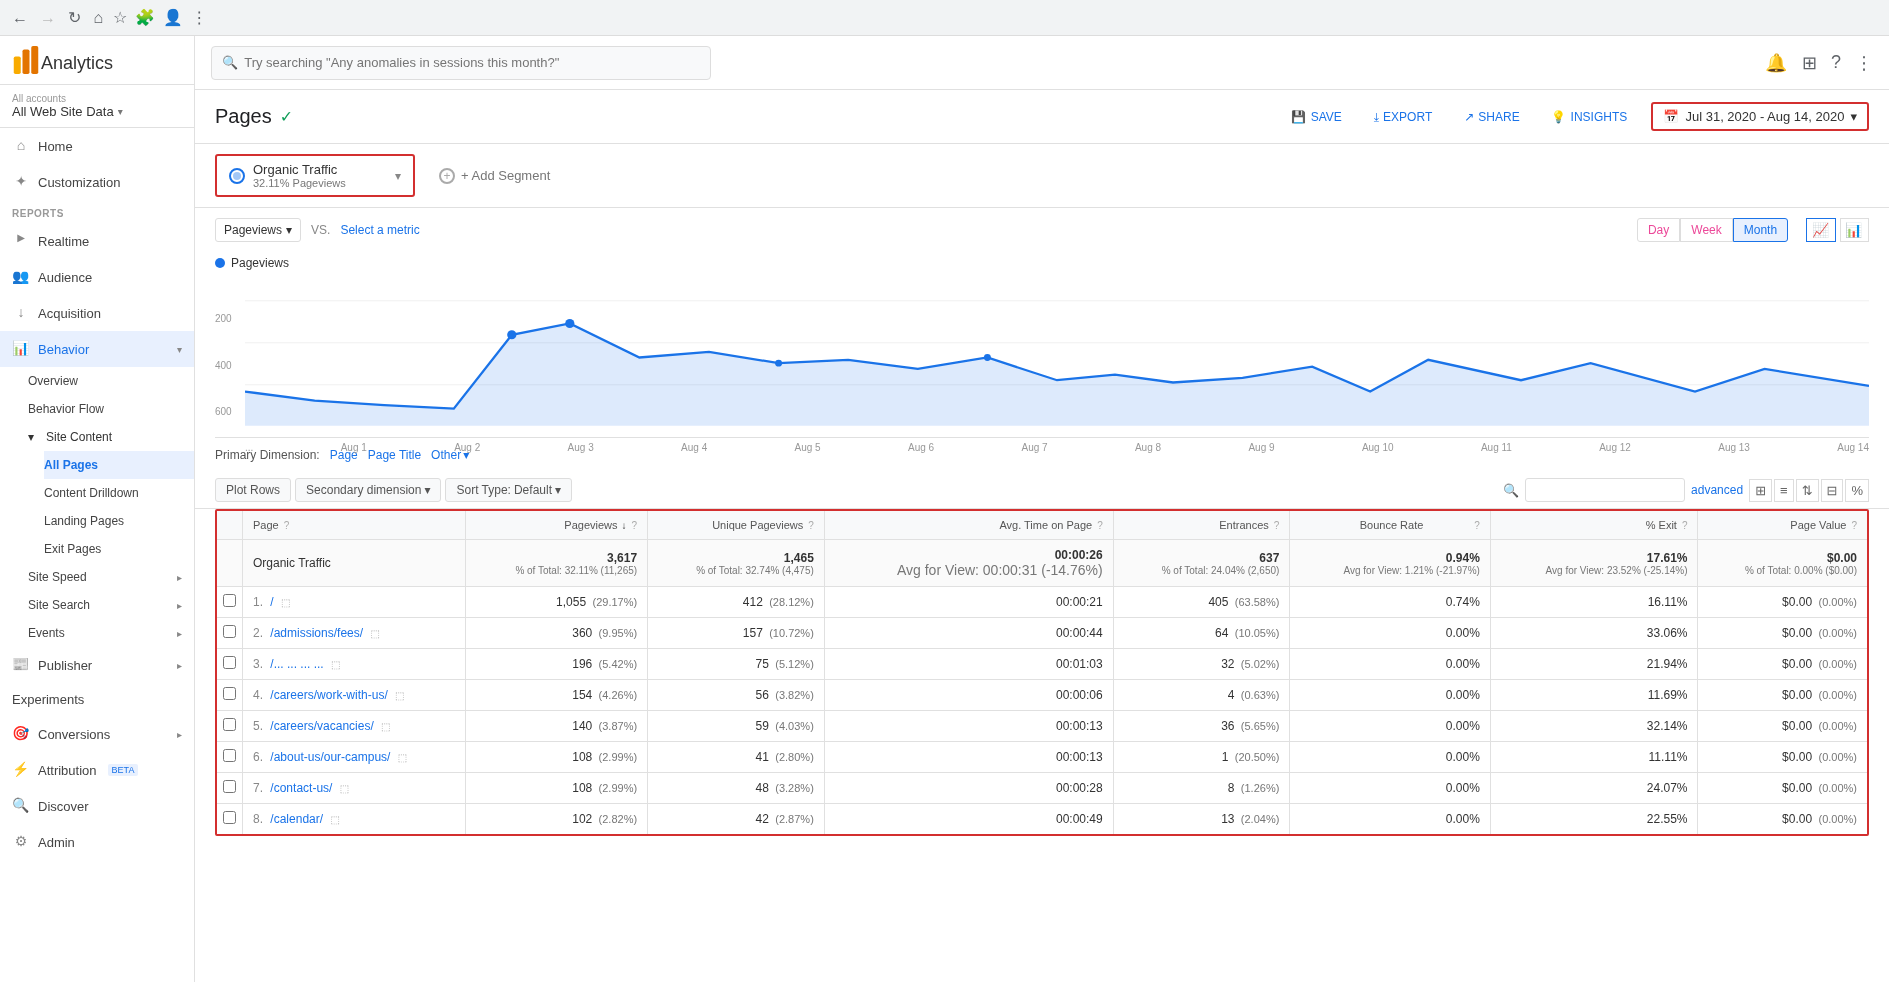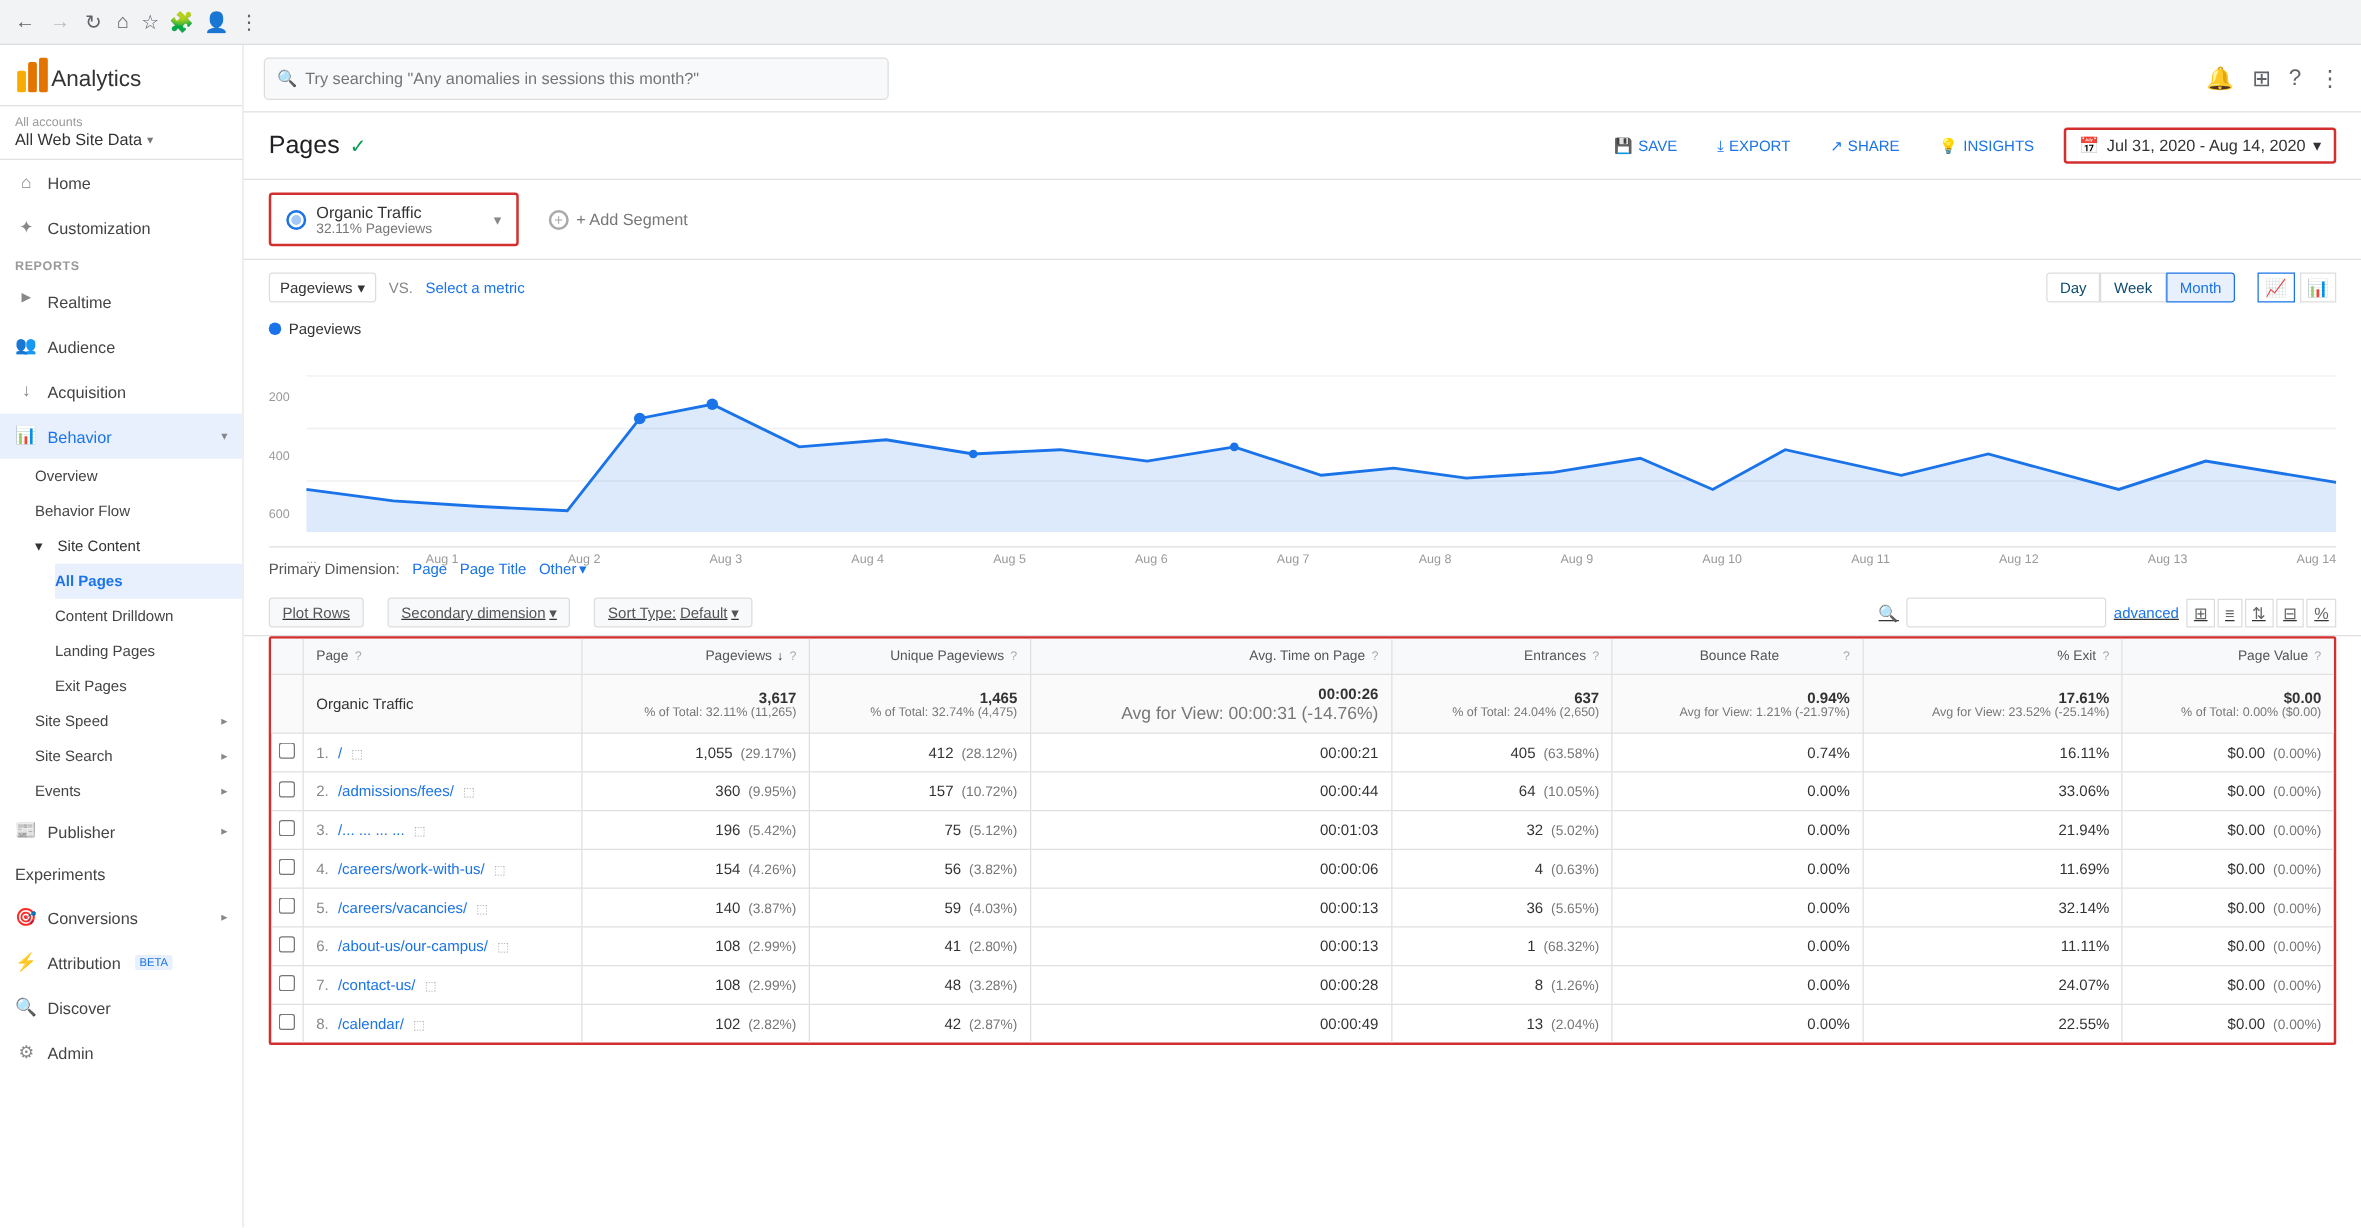--- a/index.html
+++ b/index.html
@@ -81,21 +81,21 @@
     .explorer-tabs { padding: 8px 20px 0; border-bottom: 1px solid #e0e0e0; display: flex; gap: 0; }
     .tab { padding: 8px 12px; font-size: 13px; cursor: pointer; color: #777; border-bottom: 2px solid transparent; }
     .tab.active { color: #1a73e8; border-bottom: 2px solid #1a73e8; font-weight: 500; }
     
     
     .chart-controls { padding: 10px 20px; display: flex; align-items: center; gap: 10px; }
     .metric-select { display: flex; align-items: center; gap: 4px; border: 1px solid #ddd; border-radius: 3px; padding: 4px 8px; font-size: 12px; cursor: pointer; }
     .vs-label { font-size: 12px; color: #888; }
     .select-metric-link { color: #1a73e8; font-size: 12px; cursor: pointer; }
     .day-week-month { margin-left: auto; display: flex; align-items: center; gap: 0; }
-    .time-btn { padding: 4px 10px; font-size: 12px; border: 1px solid #ddd; background: #fff; cursor: pointer; color: #0c4a6e; }
+    .time-btn { padding: 4px 10px; font-size: 12px; border: 1px solid #ddd; background: #fff; cursor: pointer; color: #ec4899; }
     .time-btn.active { background: #e8f0fe; color: #1a73e8; border-color: #1a73e8; }
     .time-btn:first-child { border-radius: 3px 0 0 3px; }
     .time-btn:last-child { border-radius: 0 3px 3px 0; }
     .chart-type-icons { display: flex; gap: 4px; margin-left: 8px; }
     .chart-type-icon { padding: 3px 5px; border: 1px solid #ddd; cursor: pointer; color: #666; font-size: 14px; }
     .chart-type-icon.active { color: #1a73e8; border-color: #1a73e8; }
     
     
     .chart-area { padding: 0 20px; position: relative; }
     .chart-legend { display: flex; align-items: center; gap: 6px; padding: 4px 0 8px; font-size: 12px; color: #333; }
@@ -107,21 +107,21 @@
     svg.line-chart { width: 100%; height: 100%; }
     
     
     .primary-dimension { padding: 10px 20px; display: flex; align-items: center; gap: 10px; font-size: 12px; }
     .dim-label { color: #555; }
     .dim-option { color: #1a73e8; cursor: pointer; }
     .dim-option.active { color: #1a73e8; font-weight: 500; }
     .dim-other { display: flex; align-items: center; gap: 2px; color: #1a73e8; cursor: pointer; }
     
     
-    .table-controls { padding: 6px 20px; display: flex; align-items: flex-end; gap: 19px; border-bottom: 1px solid #e0e0e0; text-decoration: underline; }
+    .table-controls { padding: 6px 20px; display: flex; align-items: flex-end; gap: 4px; border-bottom: 1px solid #e0e0e0; }
     .table-btn { padding: 4px 10px; font-size: 12px; border: 1px solid #ddd; background: #f8f9fa; cursor: pointer; color: #555; border-radius: 3px; }
     .secondary-dim-btn { display: flex; align-items: center; gap: 3px; }
     .sort-btn { display: flex; align-items: center; gap: 3px; }
     .table-search { margin-left: auto; display: flex; align-items: center; gap: 6px; }
     .table-search-input { border: 1px solid #ddd; border-radius: 3px; padding: 4px 8px; font-size: 12px; width: 160px; }
     .advanced-link { color: #1a73e8; font-size: 12px; cursor: pointer; }
     .table-view-icons { display: flex; gap: 2px; }
     .view-icon { padding: 3px 5px; border: 1px solid #ddd; cursor: pointer; color: #666; font-size: 13px; }
     
     
@@ -659,21 +659,21 @@
       <span class="link-icon" style="font-size:10px;color:#aaa;">⬚</span>
     </td>
     <td style="text-align:right;">
       108 <span class="metric-pct">(2.99%)</span>
     </td>
     <td style="text-align:right;">
       41 <span class="metric-pct">(2.80%)</span>
     </td>
     <td style="text-align:right;">00:00:13</td>
     <td style="text-align:right;">
-      1 <span class="metric-pct">(68.32%)</span>
+      1 <span class="metric-pct">(20.50%)</span>
     </td>
     <td style="text-align:right;">0.00%</td>
     <td style="text-align:right;">11.11%</td>
     <td style="text-align:right;">
       $0.00 <span class="metric-pct">(0.00%)</span>
     </td>
   </tr>
             <tr>
     <td class="checkbox-cell"><input type="checkbox" style=""></td>
     <td>

